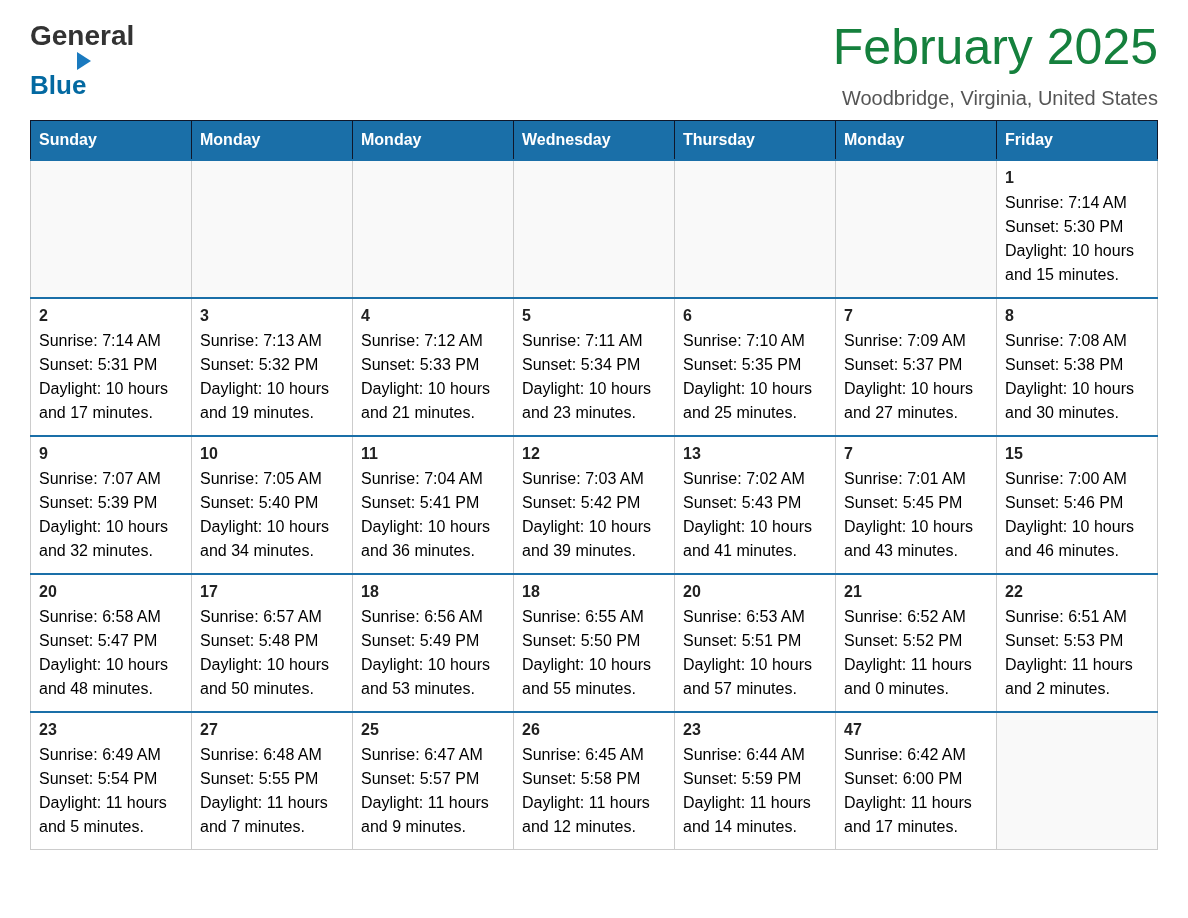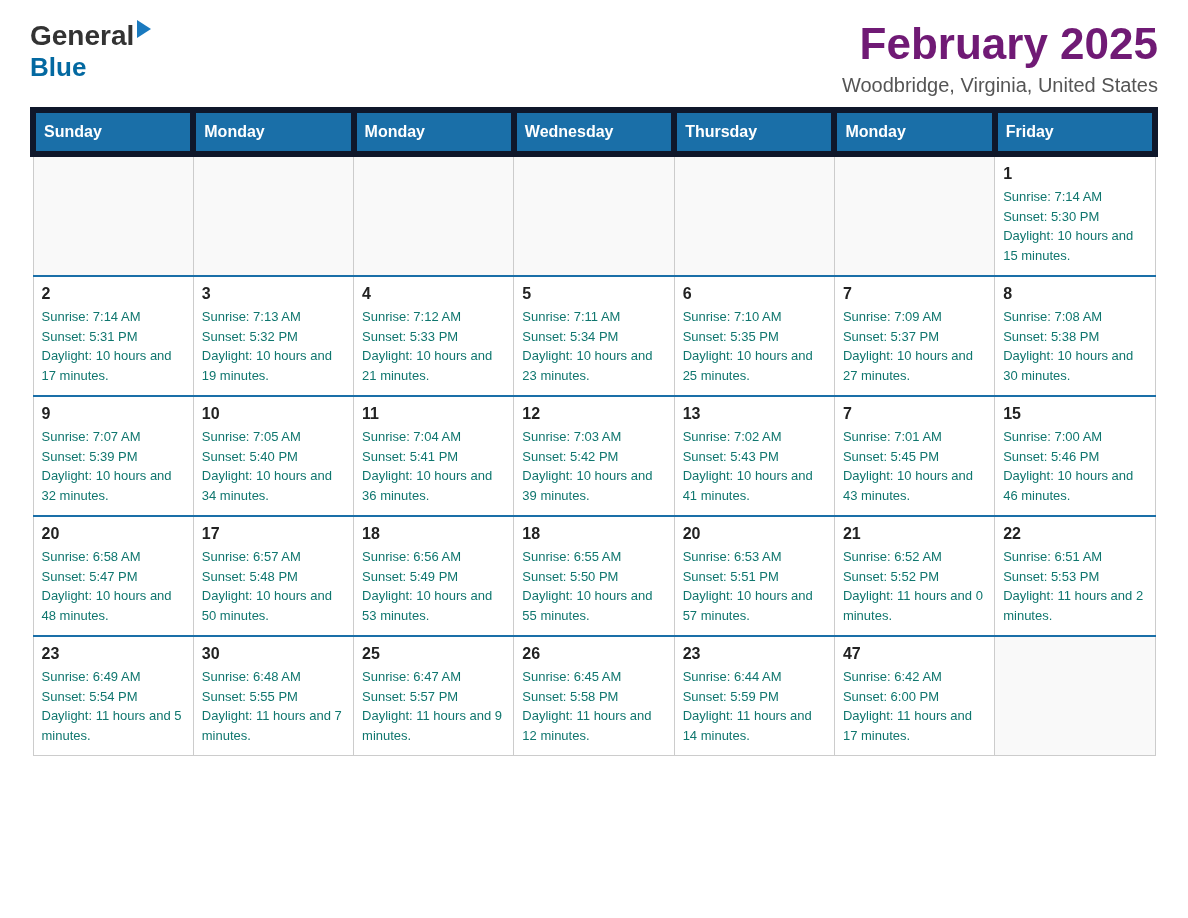--- a/index.html
+++ b/index.html
@@ -20,53 +20,55 @@
     .logo {
       display: flex;
       flex-direction: column;
       align-items: flex-start;
     }
     .logo-line1 {
       font-size: 26px;
       font-weight: bold;
       color: #333;
       display: flex;
+      align-items: center;
+      flex-direction: column;
     }
     .logo-line2 {
       font-size: 26px;
       font-weight: bold;
       color: #0369a1;
     }
     .title-block {
       text-align: right;
     }
     .month-title {
-      font-size: 44px;
-      font-weight: bold;
-      color: #701a75;
+      font-size: 50px;
+      font-weight: normal;
+      color: #15803d;
       line-height: 1.1;
     }
     .location-subtitle {
       font-size: 20px;
       color: #555;
-      margin-top: 6px;
+      margin-top: 12px;
     }
     .calendar {
       width: 100%;
       border-collapse: collapse;
       margin-top: 10px;
     }
     .calendar th {
       background-color: #1a6fa8;
       color: #fff;
       font-size: 16px;
       font-weight: bold;
       padding: 10px 8px;
       text-align: left;
-      border: 6px solid #0f172a;
+      border: 1px solid #0f172a;
     }
     .calendar td {
       vertical-align: top;
       padding: 8px 8px 10px 8px;
       border: 1px solid #ccc;
       border-top: 2px solid #1a6fa8;
       width: calc(100% / 7);
       min-height: 110px;
       font-size: 13px;
       color: #333;
@@ -78,22 +80,22 @@
       border-top: 2px solid #1a6fa8;
     }
     .day-number {
       font-size: 16px;
       font-weight: bold;
       display: block;
       margin-bottom: 4px;
       color: #222;
     }
     .day-info {
-      font-size: 13px;
-      color: #0f766e;
+      font-size: 16px;
+      color: #000000;
       line-height: 1.5;
     }
     .empty-cell {
       background: #f9f9f9;
     }
   </style>
 </head>
 <body>
 
 <div class="header">
@@ -224,21 +226,21 @@
           <span class="day-number">22</span>
           <div class="day-info">Sunrise: 6:51 AM<br>Sunset: 5:53 PM<br>Daylight: 11 hours and 2 minutes.</div>
         </td>
       </tr>
       <tr>
         <td>
           <span class="day-number">23</span>
           <div class="day-info">Sunrise: 6:49 AM<br>Sunset: 5:54 PM<br>Daylight: 11 hours and 5 minutes.</div>
         </td>
         <td>
-          <span class="day-number">30</span>
+          <span class="day-number">27</span>
           <div class="day-info">Sunrise: 6:48 AM<br>Sunset: 5:55 PM<br>Daylight: 11 hours and 7 minutes.</div>
         </td>
         <td>
           <span class="day-number">25</span>
           <div class="day-info">Sunrise: 6:47 AM<br>Sunset: 5:57 PM<br>Daylight: 11 hours and 9 minutes.</div>
         </td>
         <td>
           <span class="day-number">26</span>
           <div class="day-info">Sunrise: 6:45 AM<br>Sunset: 5:58 PM<br>Daylight: 11 hours and 12 minutes.</div>
         </td>

